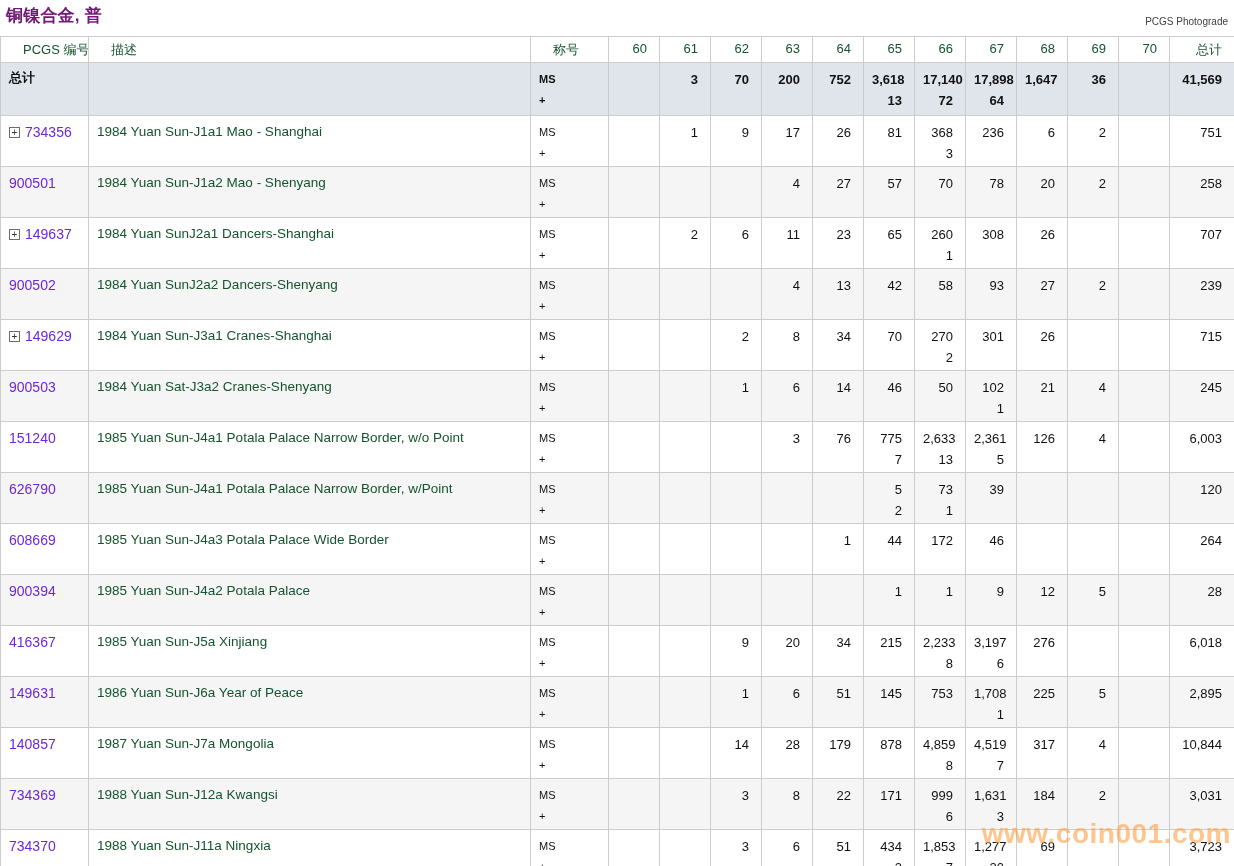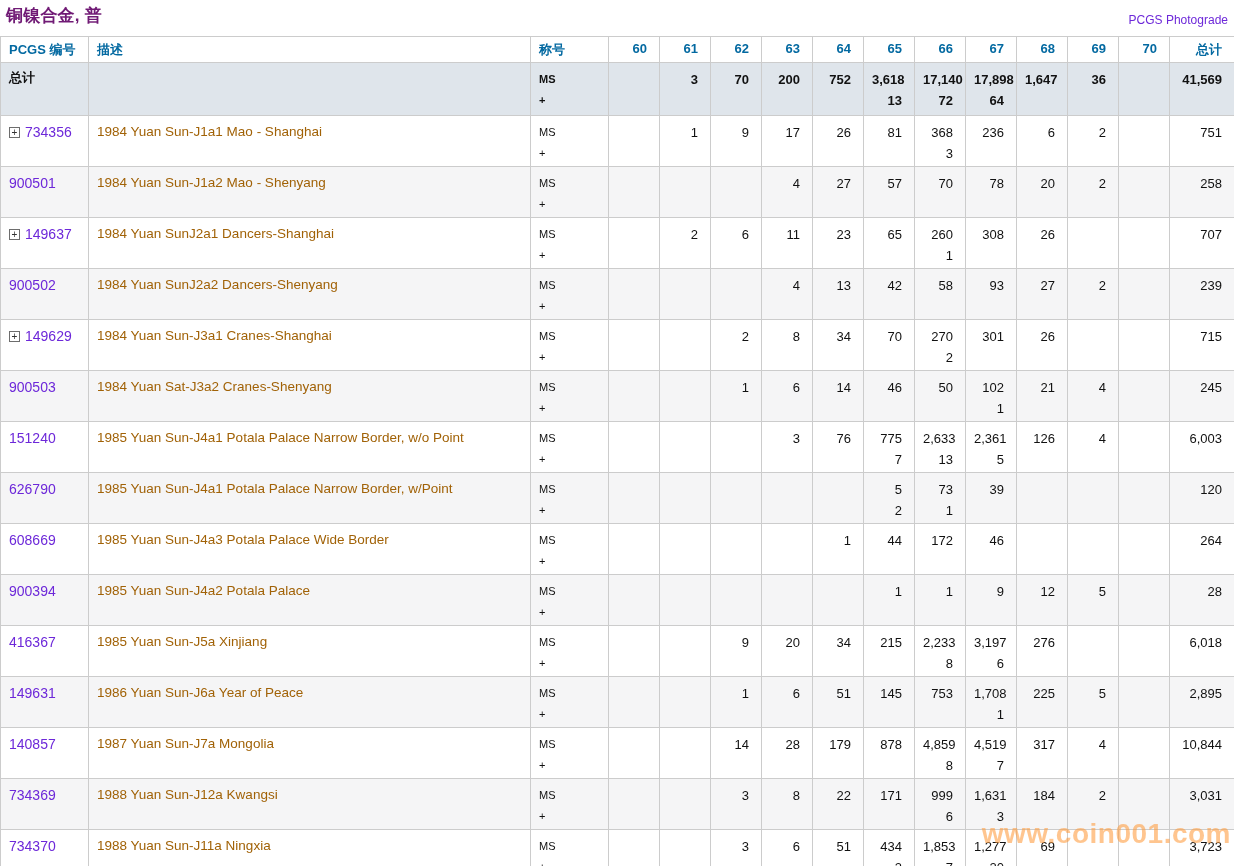--- a/index.html
+++ b/index.html
@@ -3,44 +3,44 @@
 <meta charset="utf-8">
 <style>
   * { margin:0; padding:0; box-sizing:border-box; }
   html,body { width:1234px; height:866px; background:#fff; overflow:hidden;
     font-family:"Liberation Sans","DejaVu Sans",sans-serif; color:#111; }
   .page { position:relative; width:1234px; height:866px; }
 
   .topbar { display:flex; justify-content:space-between; align-items:flex-end;
     padding:8px 6px 9px 6px; height:36px; }
   .title { font-size:17px; font-weight:700; color:#701a75; letter-spacing:.2px; }
-  .photograde { font-size:12px; color:#6d28d9; text-decoration:none; cursor:pointer; }
+  .photograde { font-size:10px; color:#404040; text-decoration:none; cursor:pointer; }
 
   table.pop { border-collapse:collapse; table-layout:fixed; width:1234px; }
   th, td { border:1px solid #cccccc; vertical-align:top; overflow:hidden; }
 
-  thead th { height:25px; font-size:13px; font-weight:700; color:#0369a1;
-    padding:4px 8px 3px 8px; text-align:left; white-space:nowrap; background:#fff; }
+  thead th { height:25px; font-size:13px; font-weight:400; color:#14532d;
+    padding:4px 8px 3px 22px; text-align:left; white-space:nowrap; background:#fff; }
   thead th.num-h { text-align:right; padding-right:12px; }
 
   tr.totals-row td { background:#dfe5eb; height:53px; font-weight:700; }
   tr.data-row td { height:50px; background:#fff; }
   tr.data-row.alt td { background:#f5f5f6; }
 
   td { font-size:13px; padding:6px 8px 2px 8px; }
   td.num { text-align:right; padding-right:12px; white-space:nowrap; }
   td .l1, td .l2 { line-height:21px; min-height:21px; }
 
   td.pcgs-cell { white-space:nowrap; padding-top:8px; }
   a.pcgs-link { color:#6d28d9; text-decoration:none; font-size:14px; cursor:pointer; }
   .expand-box { display:inline-block; width:11px; height:11px; border:1px solid #6d6d6d;
     color:#333; font-size:10px; line-height:9px; text-align:center; margin-right:5px;
     vertical-align:1px; background:#fff; cursor:pointer; }
 
-  td.desc-cell { font-size:13.5px; color:#a16207; padding-top:8px; white-space:nowrap; }
+  td.desc-cell { font-size:13.5px; color:#14532d; padding-top:8px; white-space:nowrap; }
   td.desig-cell { font-size:11px; }
 
   .watermark { position:absolute; right:3px; bottom:16px; font-size:28px; font-weight:700;
     color:#ff9d3f; opacity:.58; letter-spacing:.5px; pointer-events:none; white-space:nowrap; }
 </style>
 </head>
 <body>
 
 <div class="page">
 

